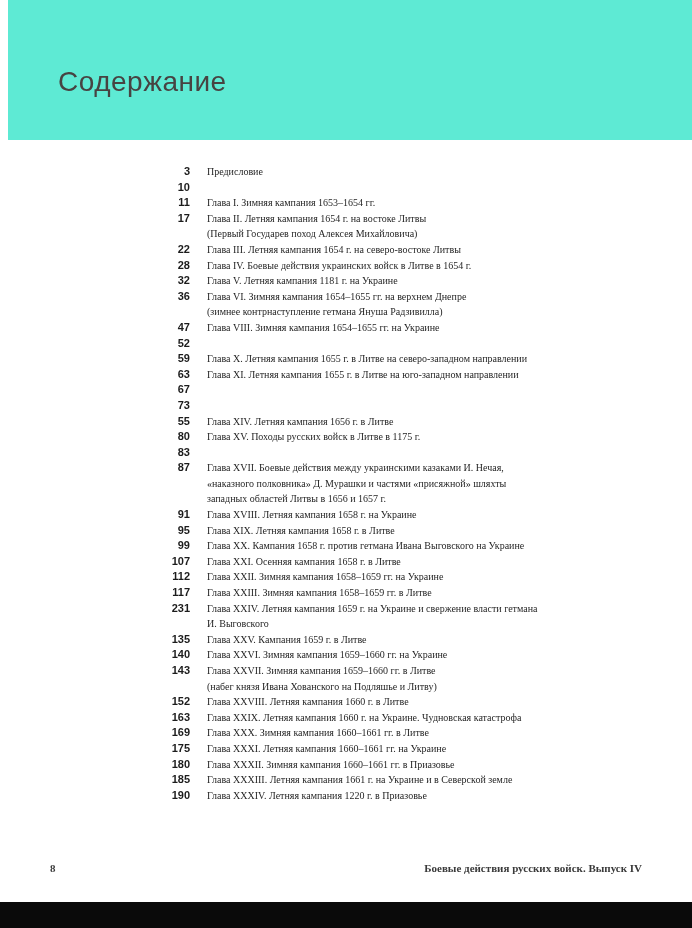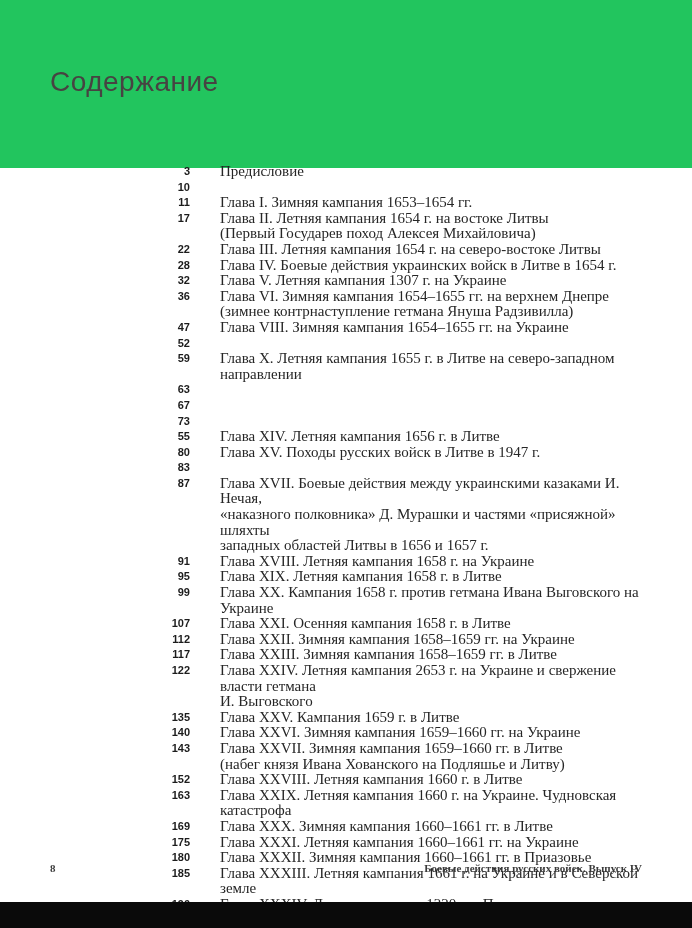--- a/index.html
+++ b/index.html
@@ -6,23 +6,23 @@
   .page {
     position: relative;
     width: 692px;
     height: 928px;
     background: #ffffff;
     font-family: "Liberation Serif", serif;
     overflow: hidden;
   }
   .band {
     position: absolute;
-    top: 0; left: 0; right: 0;
-    height: 168px;
-    background: #22c55e;
+    top: 0; left: 8px; right: 0;
+    height: 140px;
+    background: #5eead4;
   }
   .band .page-title {
     margin: 0;
     padding: 66px 0 0 50px;
     font-family: "Liberation Sans", sans-serif;
     font-weight: 300;
     font-size: 28px;
     letter-spacing: 0.5px;
     color: #474342;
   }
@@ -40,22 +40,22 @@
     flex: 0 0 60px;
     width: 60px;
     text-align: right;
     font-family: "Liberation Sans", sans-serif;
     font-weight: bold;
     font-size: 11px;
     line-height: 15.6px;
     color: #1c1c1c;
   }
   .toc-title {
-    margin-left: 30px;
-    font-size: 15px;
+    margin-left: 17px;
+    font-size: 10px;
     line-height: 15.6px;
     color: #262626;
     white-space: pre-line;
   }
   .footer {
     position: absolute;
     left: 50px;
     right: 50px;
     top: 862px;
     display: flex;
@@ -108,21 +108,21 @@
       <span class="toc-title">Глава III. Летняя кампания 1654 г. на северо-востоке Литвы</span>
     </div>
 
     <div class="toc-row">
       <span class="toc-num">28</span>
       <span class="toc-title">Глава IV. Боевые действия украинских войск в Литве в 1654 г.</span>
     </div>
 
     <div class="toc-row">
       <span class="toc-num">32</span>
-      <span class="toc-title">Глава V. Летняя кампания 1307 г. на Украине</span>
+      <span class="toc-title">Глава V. Летняя кампания 1181 г. на Украине</span>
     </div>
 
     <div class="toc-row">
       <span class="toc-num">36</span>
       <span class="toc-title">Глава VI. Зимняя кампания 1654–1655 гг. на верхнем Днепре
 (зимнее контрнаступление гетмана Януша Радзивилла)</span>
     </div>
 
 
     <div class="toc-row">
@@ -134,38 +134,39 @@
       <span class="toc-num">52</span>
     </div>
 
     <div class="toc-row">
       <span class="toc-num">59</span>
       <span class="toc-title">Глава X. Летняя кампания 1655 г. в Литве на северо-западном направлении</span>
     </div>
 
     <div class="toc-row">
       <span class="toc-num">63</span>
+      <span class="toc-title">Глава XI. Летняя кампания 1655 г. в Литве на юго-западном направлении</span>
     </div>
 
     <div class="toc-row">
       <span class="toc-num">67</span>
     </div>
 
     <div class="toc-row">
       <span class="toc-num">73</span>
     </div>
 
     <div class="toc-row">
       <span class="toc-num">55</span>
       <span class="toc-title">Глава XIV. Летняя кампания 1656 г. в Литве</span>
     </div>
 
     <div class="toc-row">
       <span class="toc-num">80</span>
-      <span class="toc-title">Глава XV. Походы русских войск в Литве в 1947 г.</span>
+      <span class="toc-title">Глава XV. Походы русских войск в Литве в 1175 г.</span>
     </div>
 
     <div class="toc-row">
       <span class="toc-num">83</span>
     </div>
 
     <div class="toc-row">
       <span class="toc-num">87</span>
       <span class="toc-title">Глава XVII. Боевые действия между украинскими казаками И. Нечая,
 «наказного полковника» Д. Мурашки и частями «присяжной» шляхты
@@ -196,22 +197,22 @@
       <span class="toc-num">112</span>
       <span class="toc-title">Глава XXII. Зимняя кампания 1658–1659 гг. на Украине</span>
     </div>
 
     <div class="toc-row">
       <span class="toc-num">117</span>
       <span class="toc-title">Глава XXIII. Зимняя кампания 1658–1659 гг. в Литве</span>
     </div>
 
     <div class="toc-row">
-      <span class="toc-num">122</span>
-      <span class="toc-title">Глава XXIV. Летняя кампания 2653 г. на Украине и свержение власти гетмана
+      <span class="toc-num">231</span>
+      <span class="toc-title">Глава XXIV. Летняя кампания 1659 г. на Украине и свержение власти гетмана
 И. Выговского</span>
     </div>
 
     <div class="toc-row">
       <span class="toc-num">135</span>
       <span class="toc-title">Глава XXV. Кампания 1659 г. в Литве</span>
     </div>
 
     <div class="toc-row">
       <span class="toc-num">140</span>

